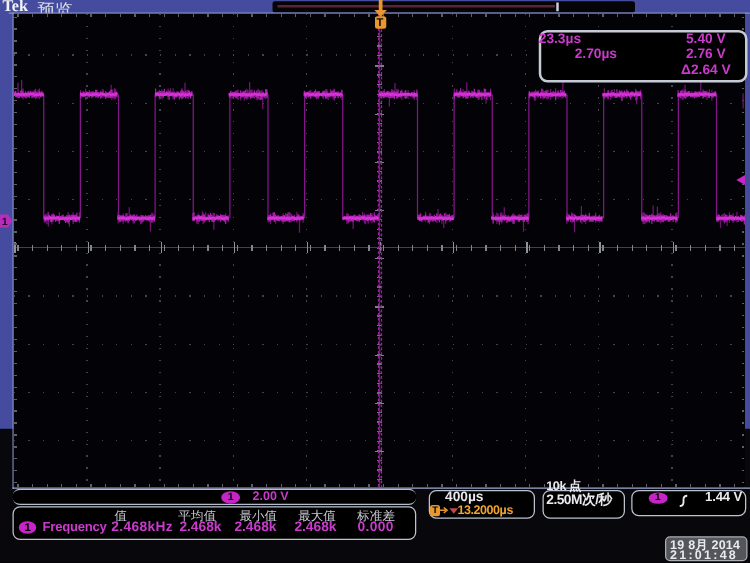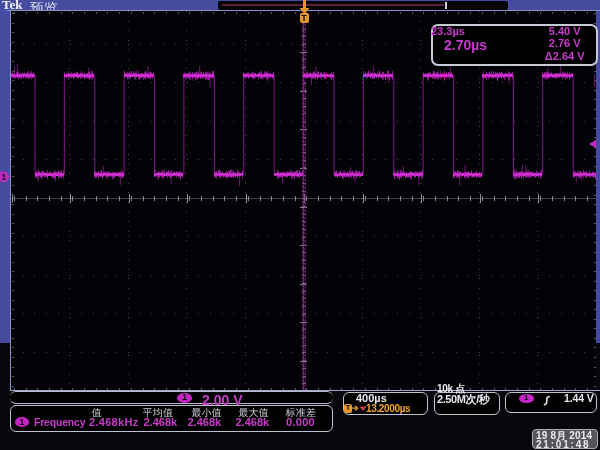--- a/index.html
+++ b/index.html
@@ -92,28 +92,28 @@
     <path d="M0 0.5h6.5l3.5 5.2-3.5 5.3H0z" fill="#b82cbc"></path>
     <text x="3.8" y="9.3" font-size="8.5" font-weight="bold" fill="#25022a" font-family="Liberation Sans" text-anchor="middle">1</text>
   </svg>
 
   <svg class="abs" style="left:589px;top:140px" width="7" height="8">
     <polygon points="7,0 7,8 0,4" fill="#c425c4"></polygon>
   </svg>
 
   <div class="abs" style="left:431px;top:24px;width:167px;height:42px;background:#000;border:2px solid #c6cbd6;border-radius:7px"></div>
   <div class="abs mg" style="left:431px;top:24.6px;width:113.4px;font-size:11px;">23.3µs</div>
-  <div class="abs mg" style="left:444px;top:37.3px;width:113.4px;font-size:14px;text-align:left">2.70µs</div>
+  <div class="abs mg" style="left:420px;top:37.3px;width:113.4px;font-size:11px;text-align:center">2.70µs</div>
   <div class="abs mg" style="left:497px;top:24.6px;width:135.4px;font-size:11px;text-align:center">5.40 V</div>
   <div class="abs mg" style="left:497px;top:37.3px;width:135.4px;font-size:11px;text-align:center">2.76 V</div>
   <div class="abs mg" style="left:497px;top:50px;width:135.4px;font-size:11px;text-align:center">Δ2.64 V</div>
 
   <div class="abs" style="left:10px;top:390.5px;width:323px;height:13.5px;background:#000;border-top:1px solid #b6bcca;border-bottom:1px solid #b6bcca;border-radius:6px"></div>
   <div class="badge" style="left:177px;top:393px;width:15px;height:9.5px;font-size:8.5px;line-height:9.5px">1</div>
-  <div class="abs mg" style="left:202px;top:392px;font-size:14px">2.00 V</div>
+  <div class="abs mg" style="left:202px;top:392px;font-size:10px">2.00 V</div>
 
   <div class="sbox" style="left:343px;top:391.5px;width:85px;height:23.5px"></div>
   <div class="abs wh" style="left:356px;top:391.8px;font-size:11px">400µs</div>
   <div class="abs" style="left:344px;top:404px;width:8px;height:8.5px;background:#e8972e;border-radius:2px;color:#000;font-size:7.5px;font-weight:bold;line-height:8.5px;text-align:center">T</div>
   <svg class="abs" style="left:352px;top:404px" width="16" height="10">
     <path d="M0 4.2h4.5M3 2l2.6 2.2L3 6.4" stroke="#e8972e" stroke-width="1.3" fill="none"></path>
     <polygon points="7.5,2.5 14.5,2.5 11,7" fill="#c44848"></polygon>
   </svg>
   <div class="abs or" style="left:366px;top:403.2px;font-size:10px;letter-spacing:-0.35px">13.2000µs</div>
 

